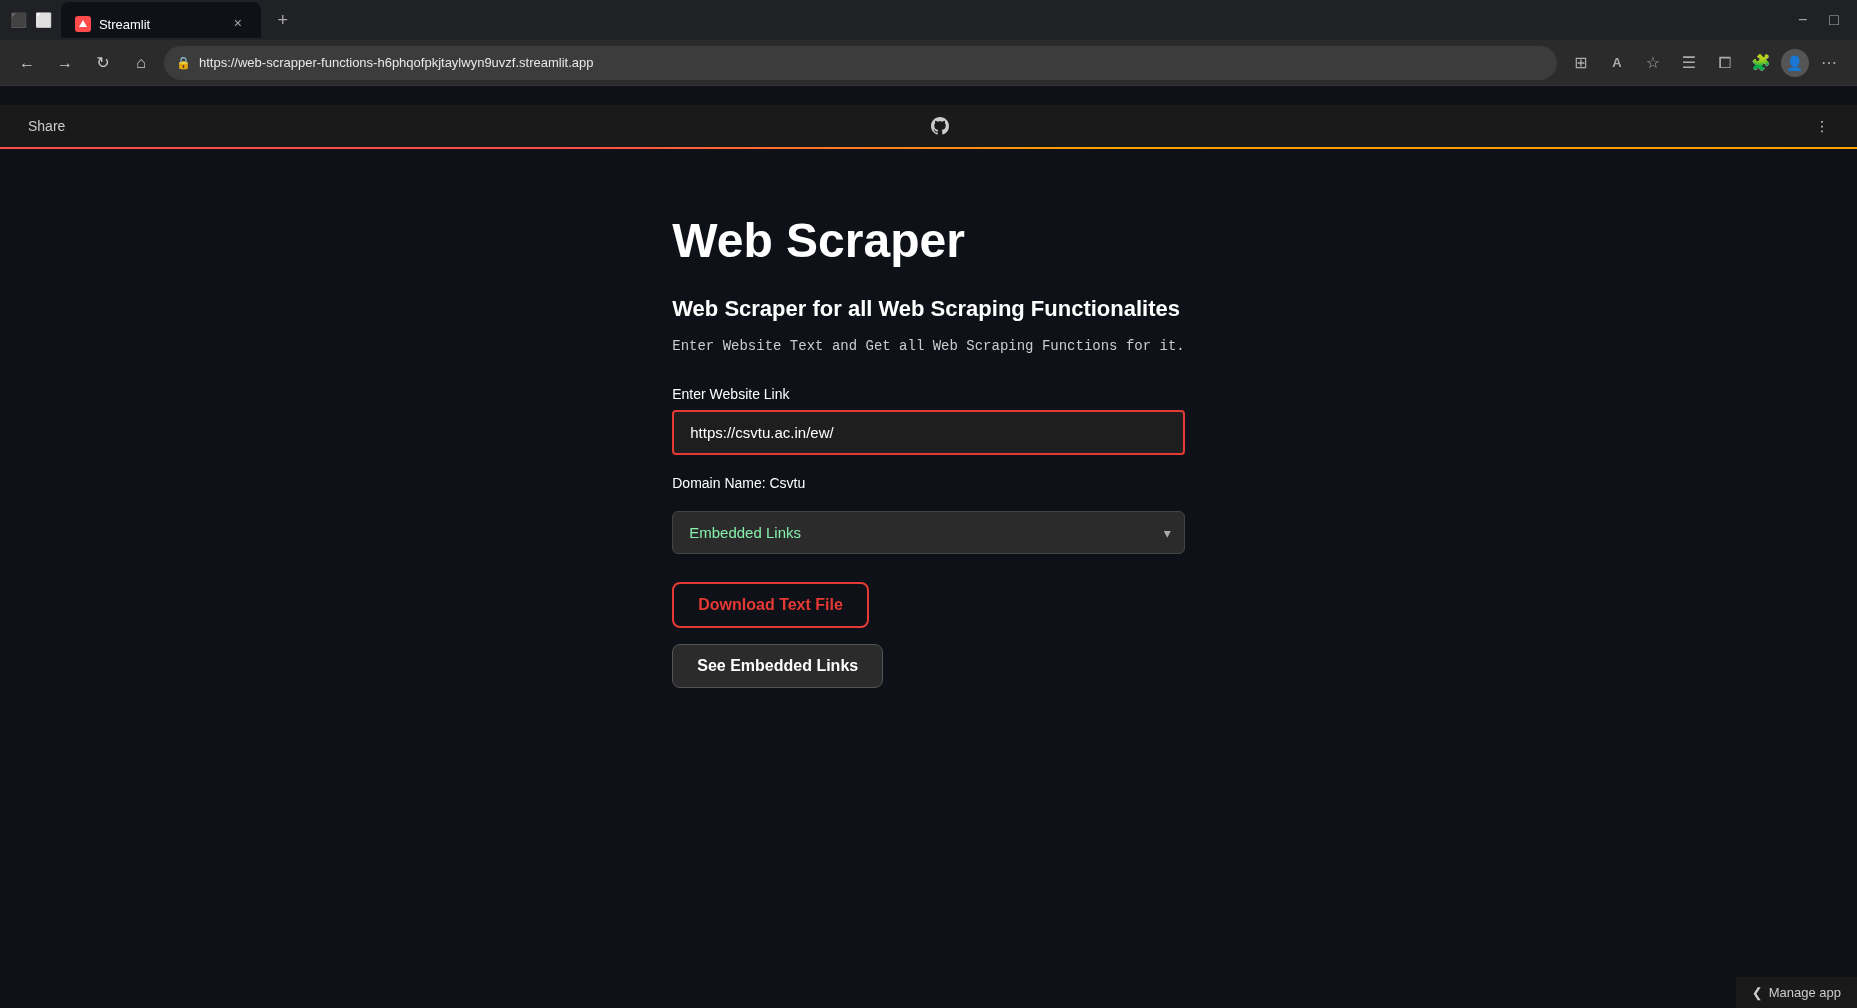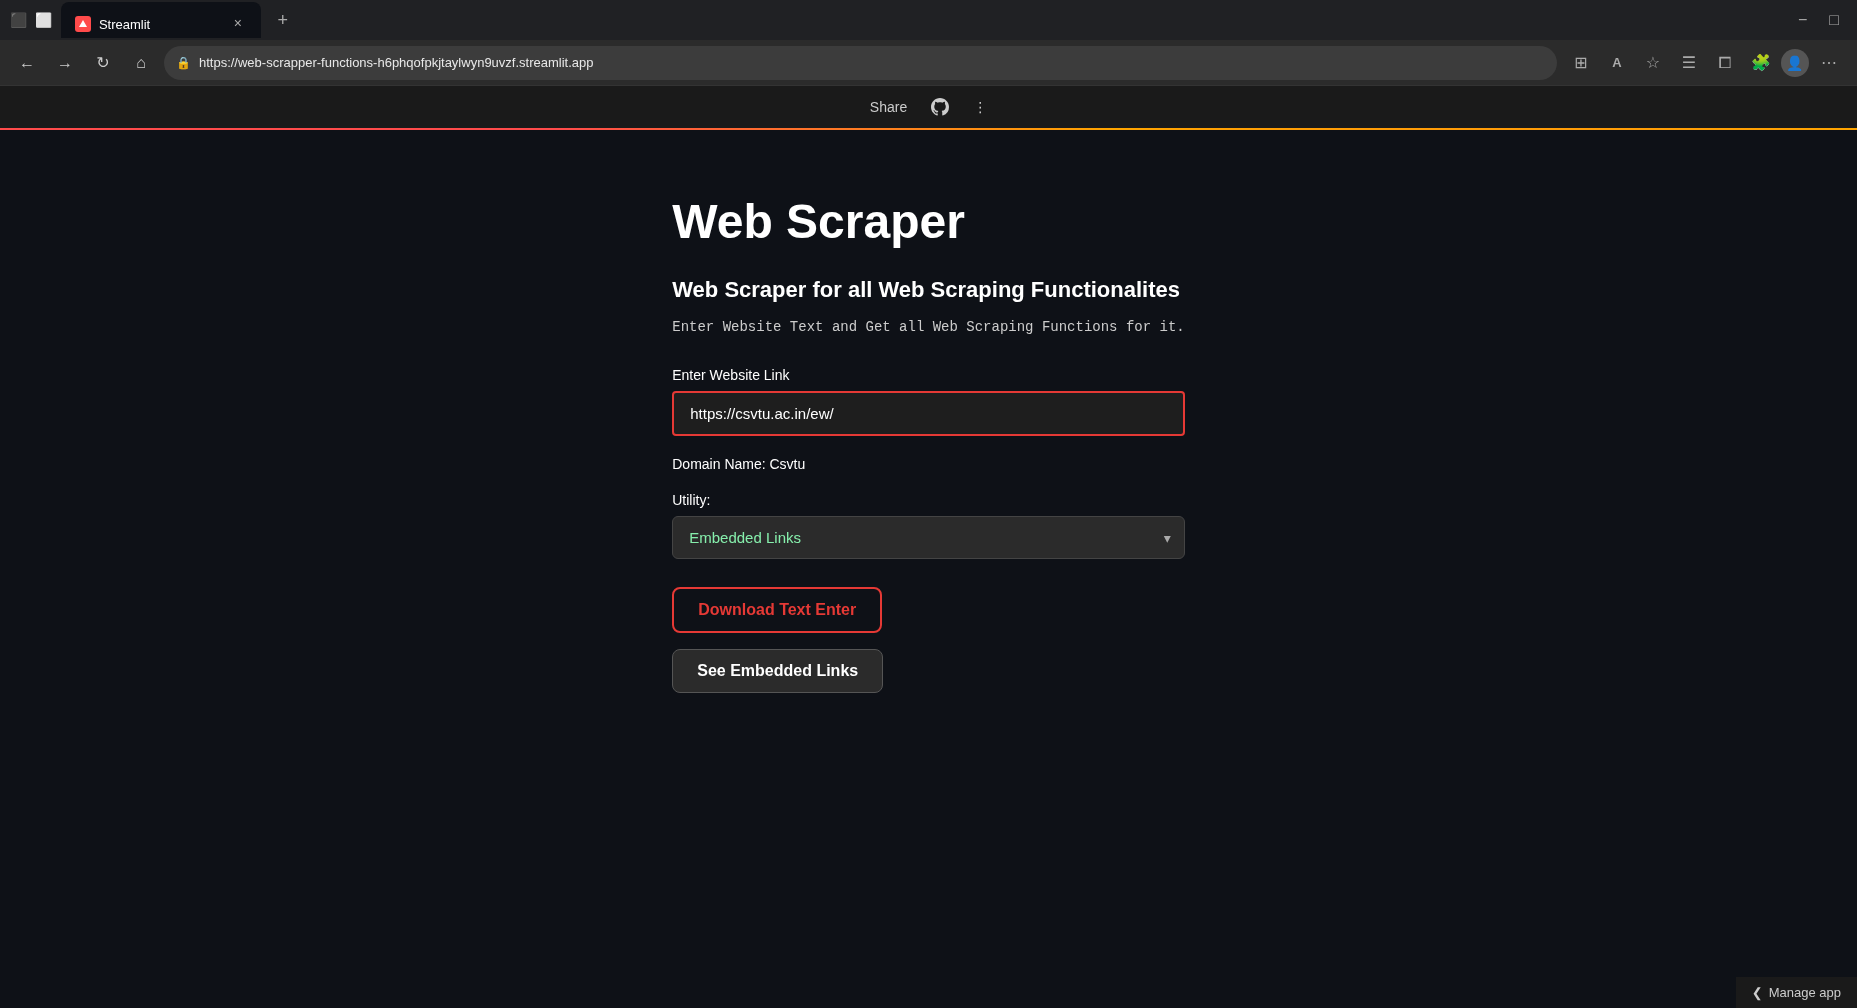--- a/index.html
+++ b/index.html
@@ -169,29 +169,30 @@
       align-items: center;
       justify-content: center;
       border-radius: 50%;
     }
 
     
     .streamlit-appbar {
       background: #1a1a1a;
       display: flex;
       align-items: center;
-      justify-content: center;
+      justify-content: space-between;
       padding: 8px 20px;
       gap: 8px;
       border-bottom: 2px solid transparent;
       background-image: linear-gradient(#1a1a1a, #1a1a1a),
                         linear-gradient(to right, #ff4b4b, #ffa500);
       background-clip: padding-box, border-box;
       border-top: none;
       position: relative;
+      margin-top: 19px;
     }
 
     .streamlit-appbar::after {
       content: '';
       position: absolute;
       bottom: -2px;
       left: 0;
       right: 0;
       height: 2px;
       background: linear-gradient(to right, #ff4b4b 30%, #ffa500 60%, transparent 100%);
@@ -428,34 +429,33 @@
 
     <h2 class="app-subtitle">Web Scraper for all Web Scraping Functionalites</h2>
 
     <p class="app-description">Enter Website Text and Get all Web Scraping Functions for it.</p>
 
     <div class="form-label">Enter Website Link</div>
     <input type="text" class="url-input" value="https://csvtu.ac.in/ew/" style="">
 
     <div class="domain-name">Domain Name: Csvtu</div>
 
-    <div class="utility-label">Utility:</div>
 
     <div class="select-wrapper">
       <select>
         <option>Embedded Links</option>
         <option>Extract Text</option>
         <option>Extract Images</option>
         <option>Extract Links</option>
         <option>Extract Emails</option>
       </select>
       <span class="select-arrow">▾</span>
     </div>
 
-    <button class="btn-download">Download Text Enter</button>
+    <button class="btn-download">Download Text File</button>
 
     <button class="btn-secondary">See Embedded Links</button>
 
   </div>
 </div>
 
 <div class="manage-app-bar">
   <span>❮</span>
   <span>Manage app</span>
 </div>

